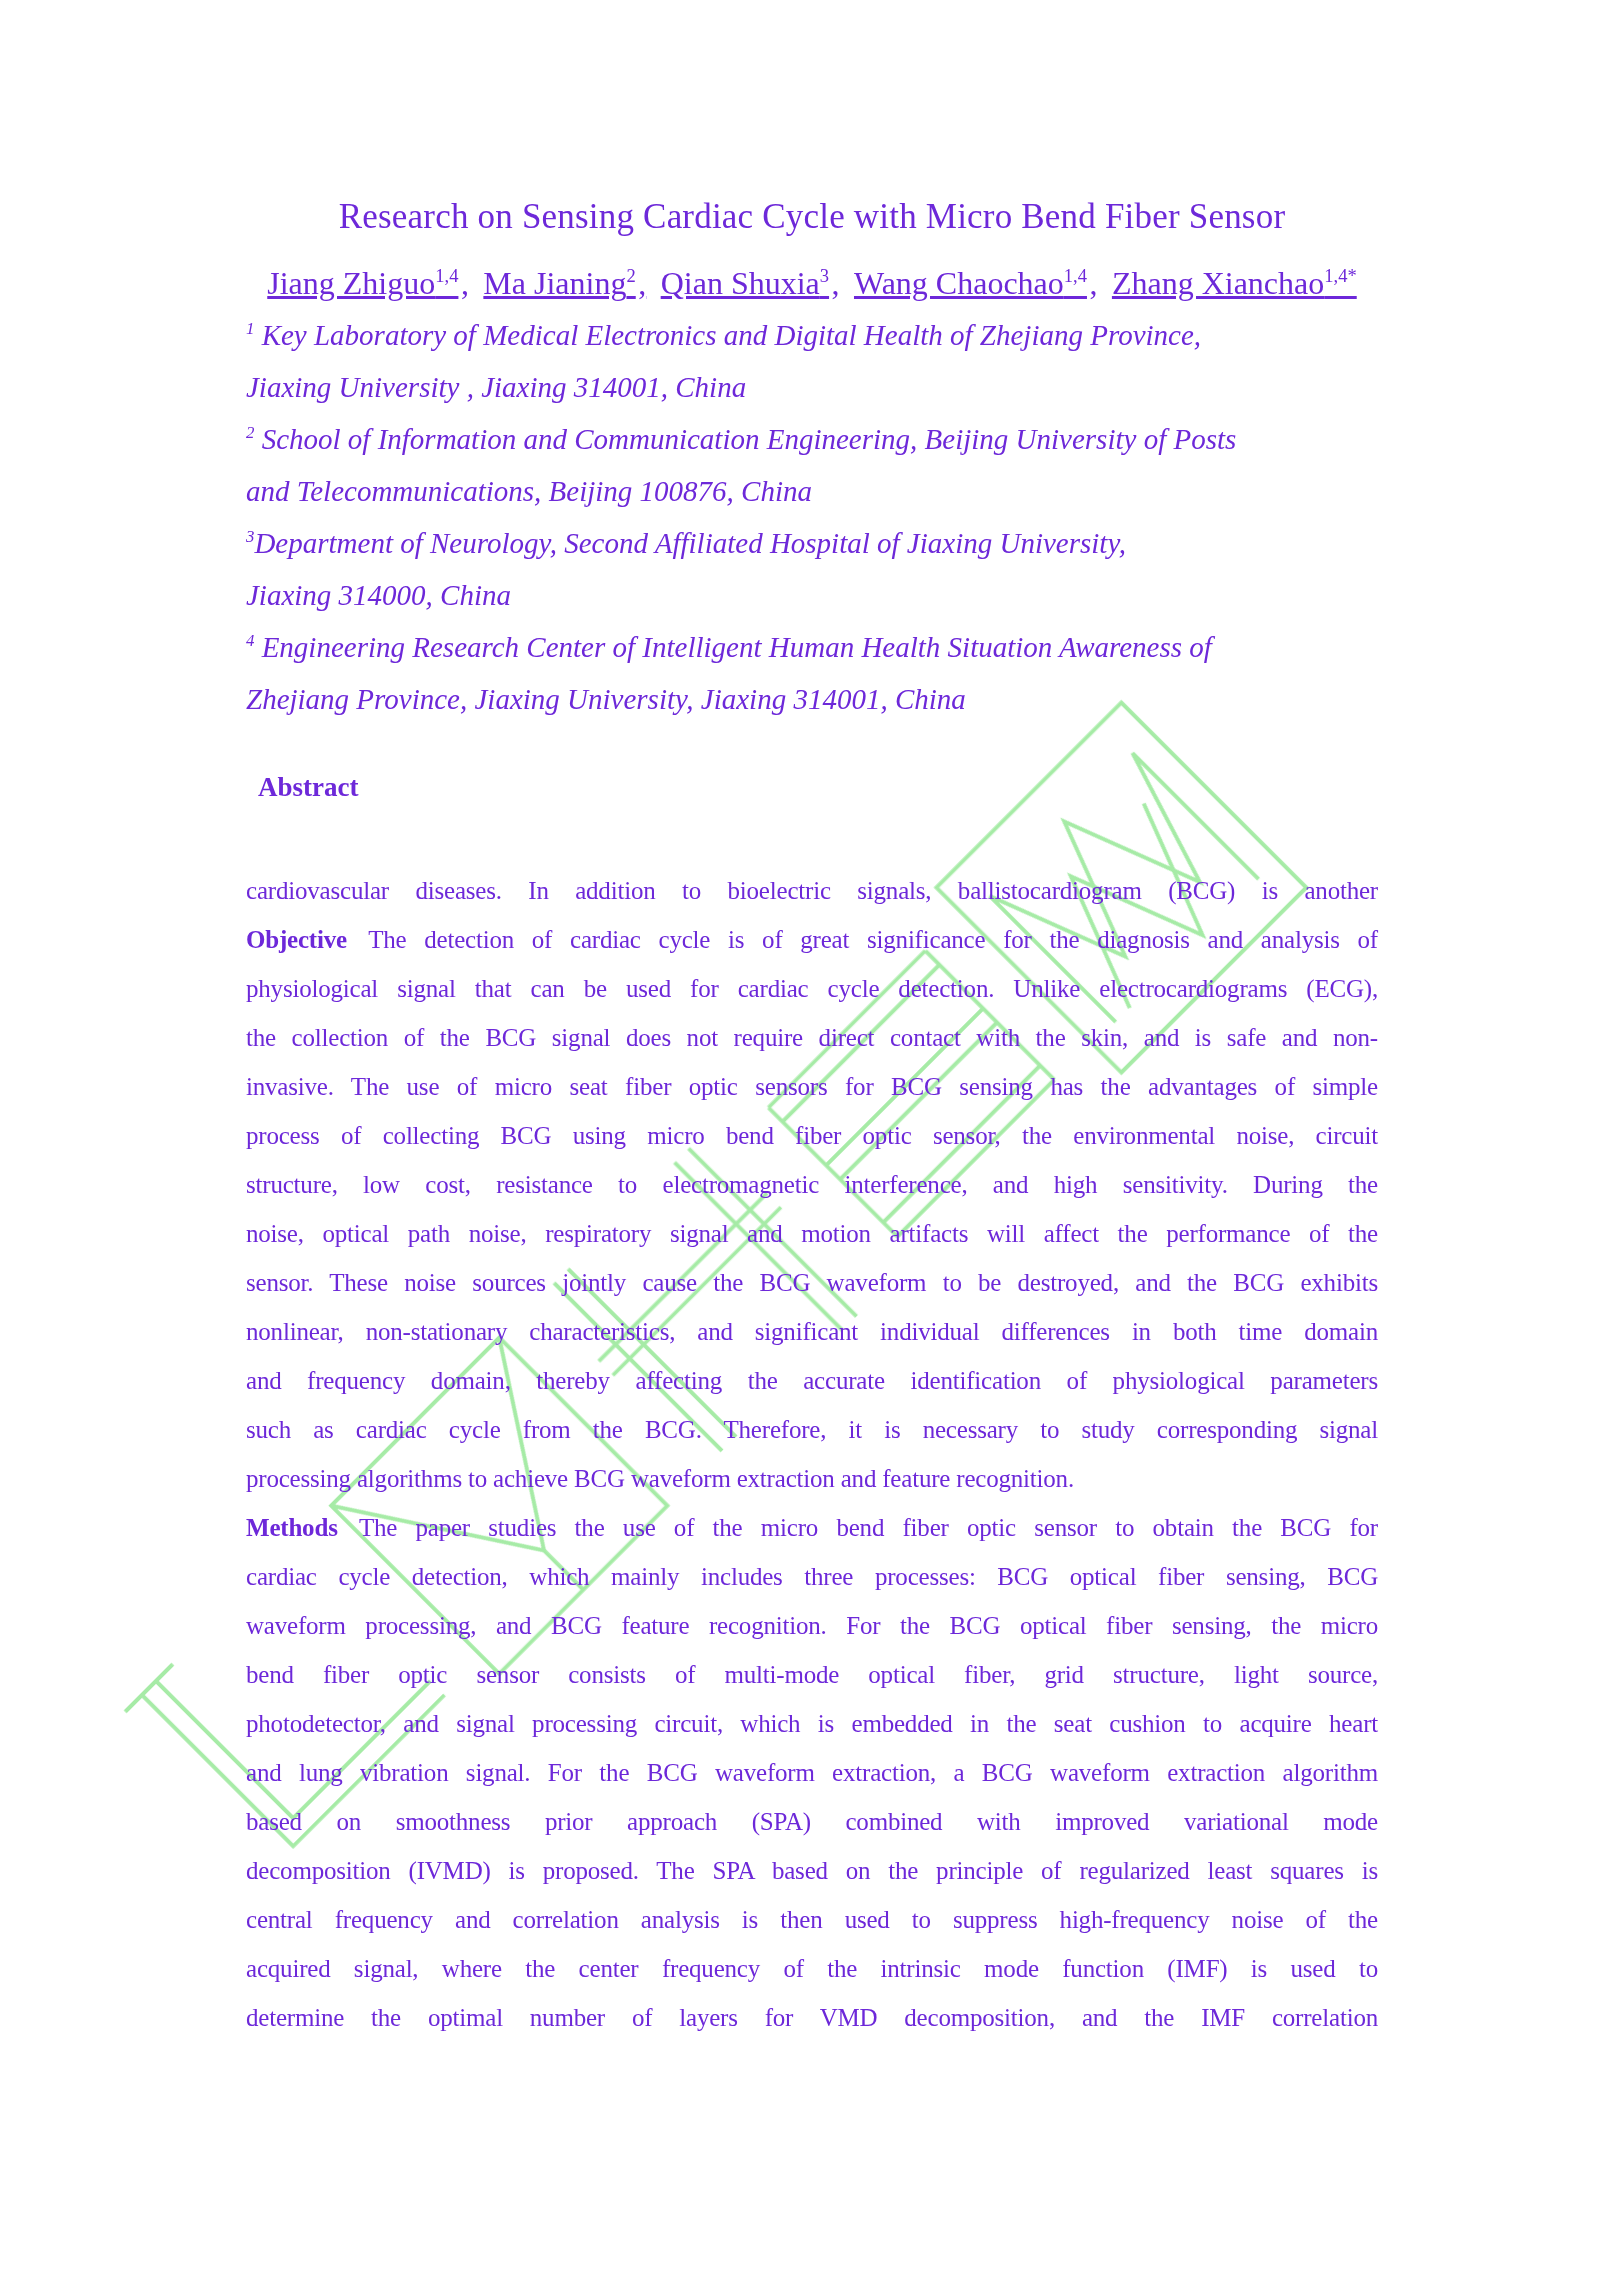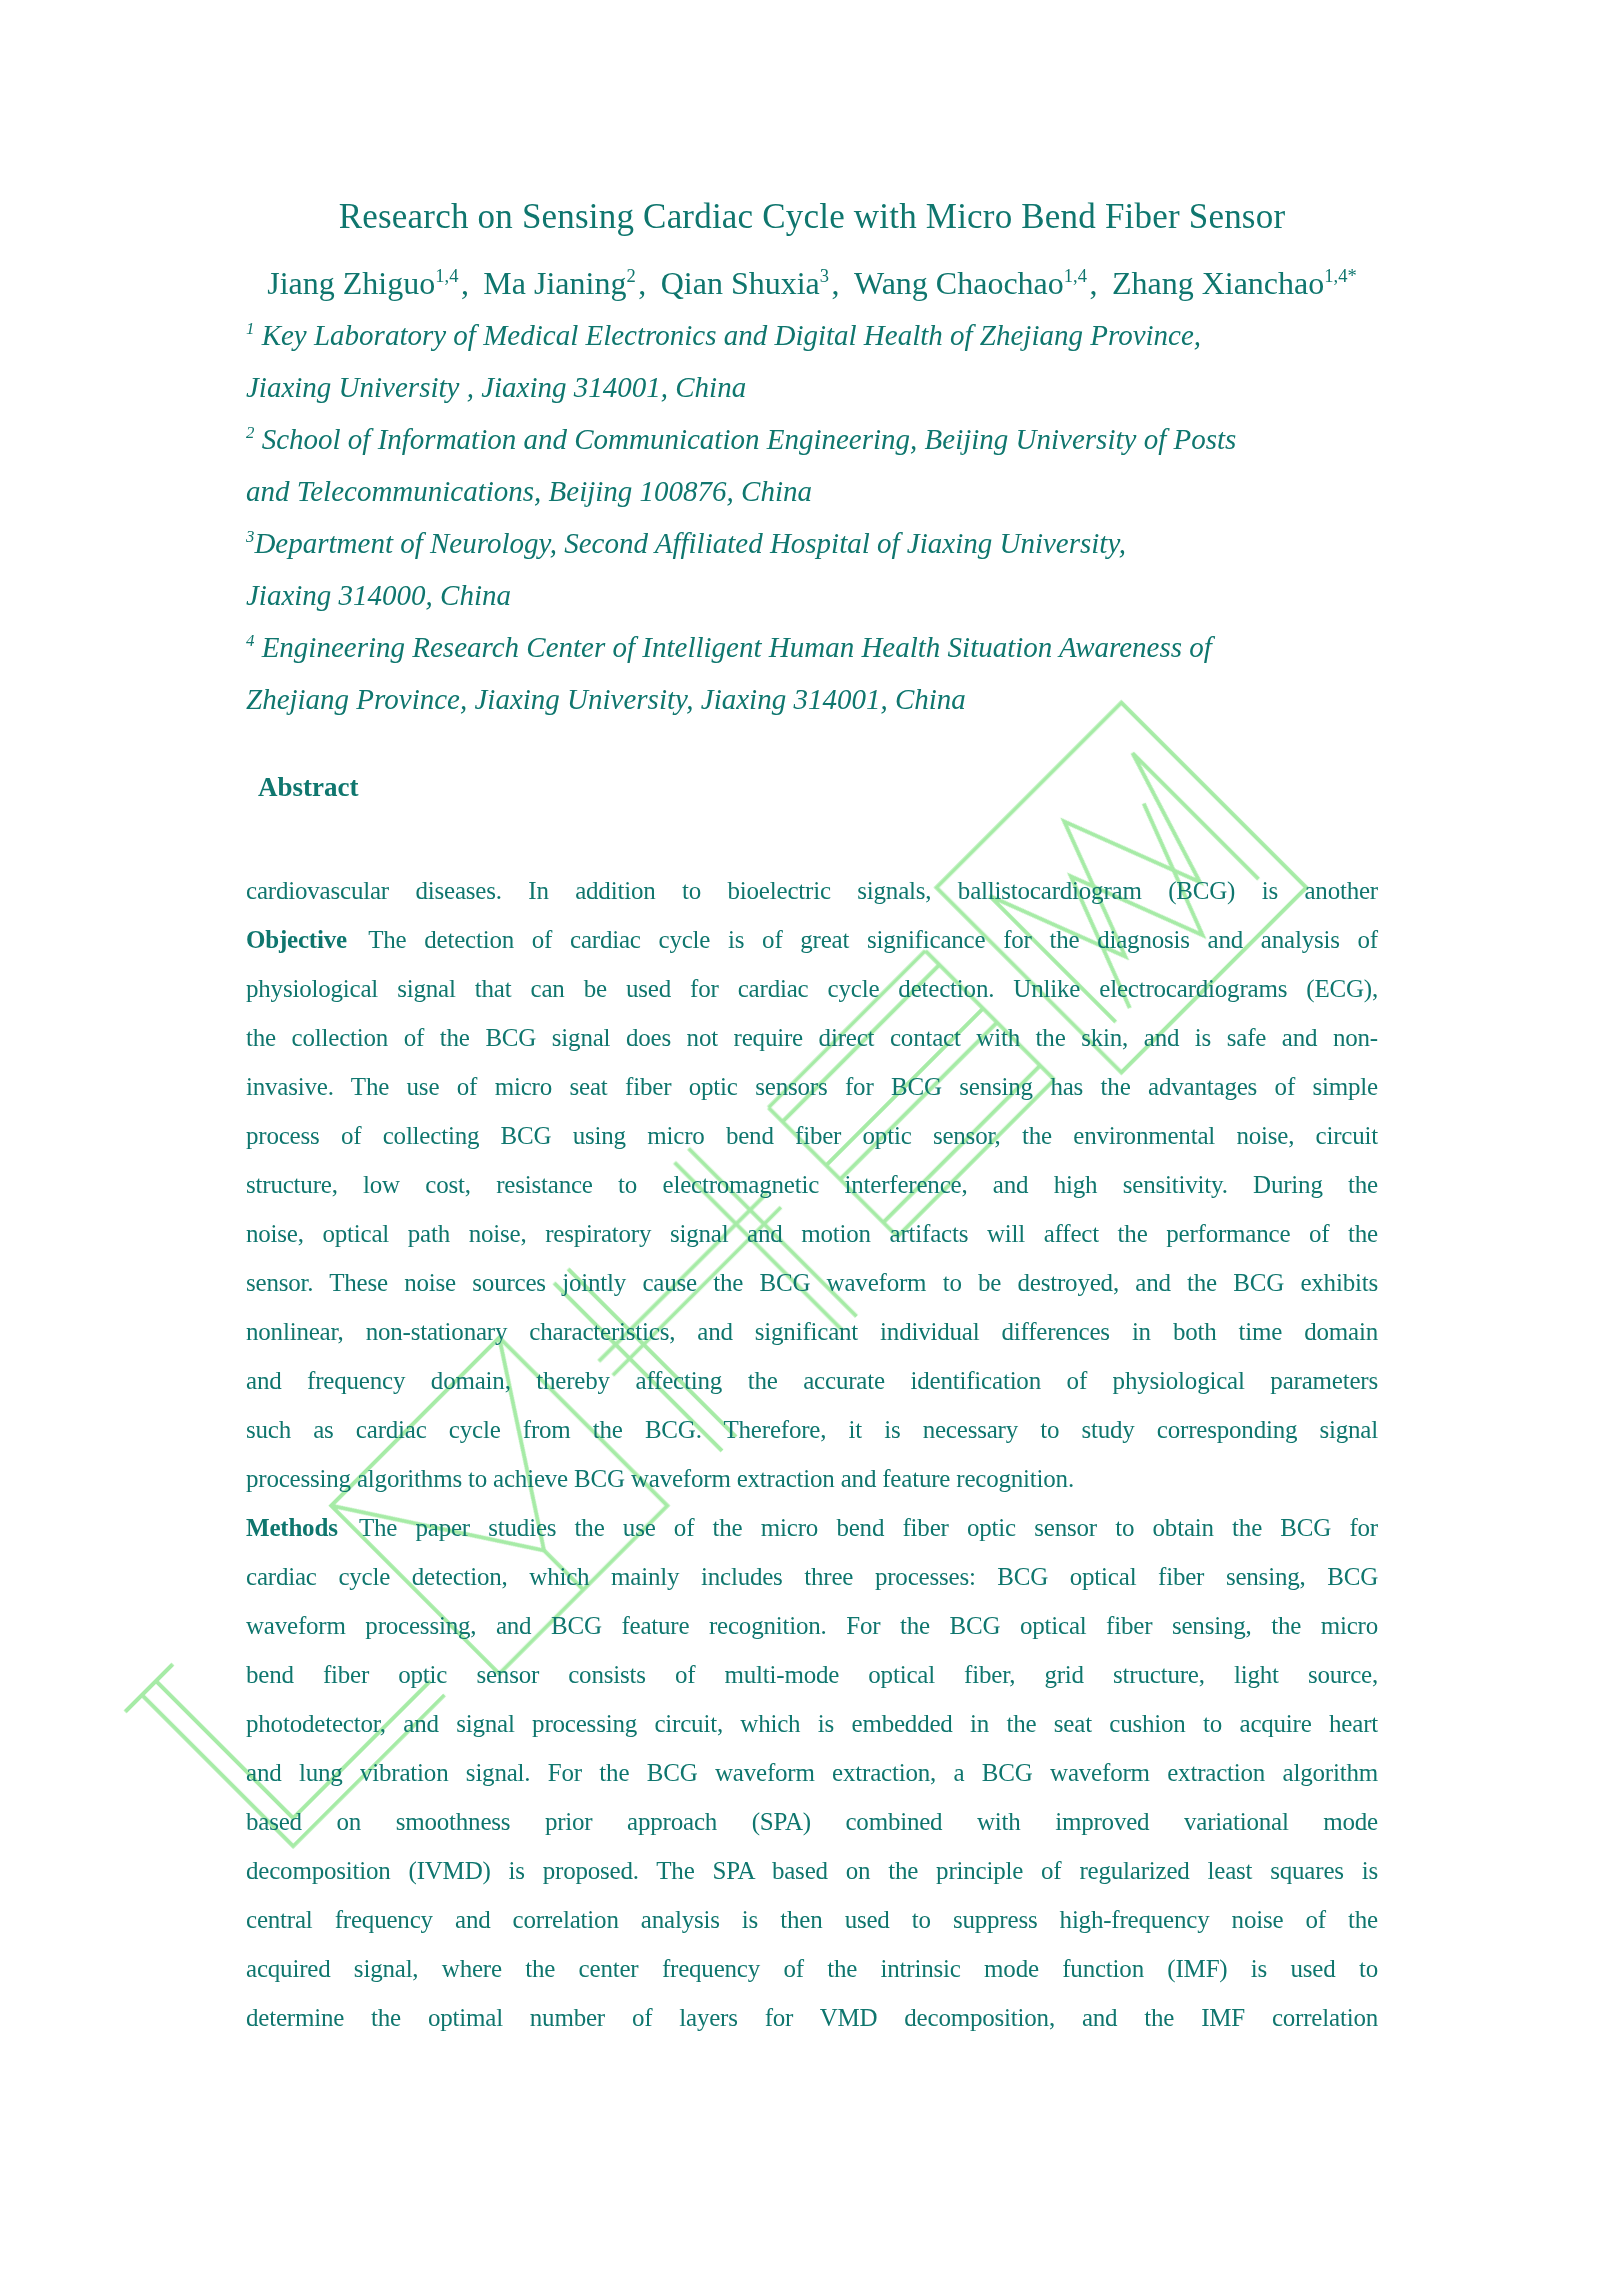--- a/index.html
+++ b/index.html
@@ -1,27 +1,27 @@
 <!DOCTYPE html>
 <html style="font-size:12.7px"><head>
 <meta charset="utf-8">
 <style>
   html,body { margin:0; padding:0; background:#ffffff; }
   .page {
     position:relative; width:1623px; height:2295px;
     background:#ffffff; overflow:hidden;
-    font-family:"Liberation Serif", serif; color:#0f766e;
+    font-family:"Liberation Serif", serif; color:#6d28d9;
   }
   .wm { position:absolute; left:0; top:0; pointer-events:none; }
   .content { position:absolute; left:246px; width:1132px; top:0; }
   .title {
     margin:195px 0 0 0; font-size:35px; line-height:44px;
     font-weight:400; text-align:center; letter-spacing:0.2px;
   }
-  .authors { margin-top:24px; font-size:32px; line-height:41px; text-align:center; }
+  .authors { margin-top:24px; font-size:32px; line-height:41px; text-align:center;text-decoration:underline; }
   sup { line-height:0; font-size:58%; }
   .asep { margin:0 0.45em 0 0.08em; }
   .affiliations { margin-top:4.8px; }
   .aff-line { font-style:italic; font-size:29px; line-height:52px; text-align:left; }
   .abstract-h { margin:43px 0 0 12px; font-size:27px; line-height:38px; font-weight:700; }
   .body { margin-top:60px; }
   .bline {
     font-size:25px; line-height:49px; letter-spacing:-0.2px;
     text-align:justify; text-align-last:justify;
   }

